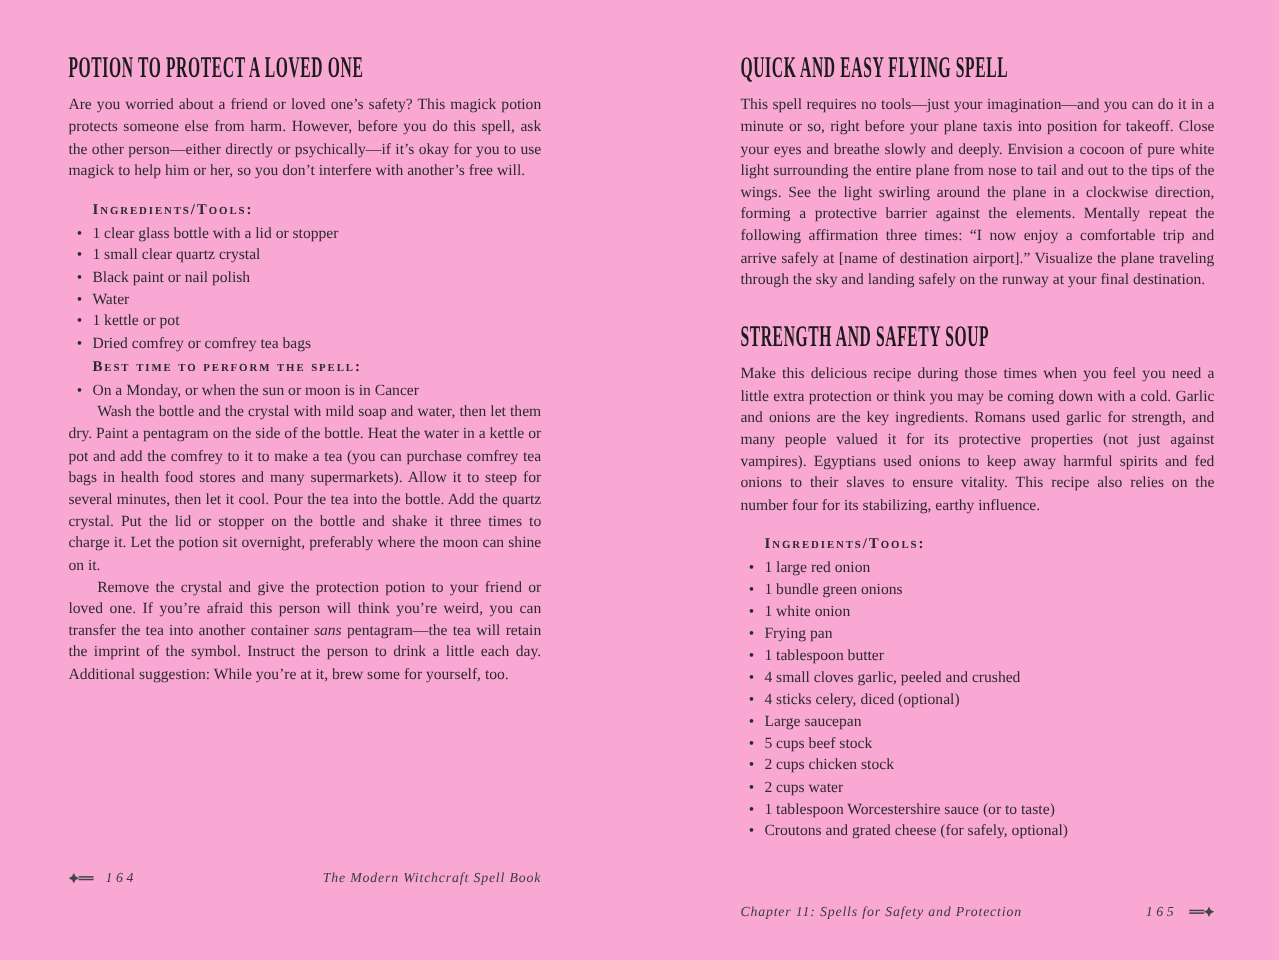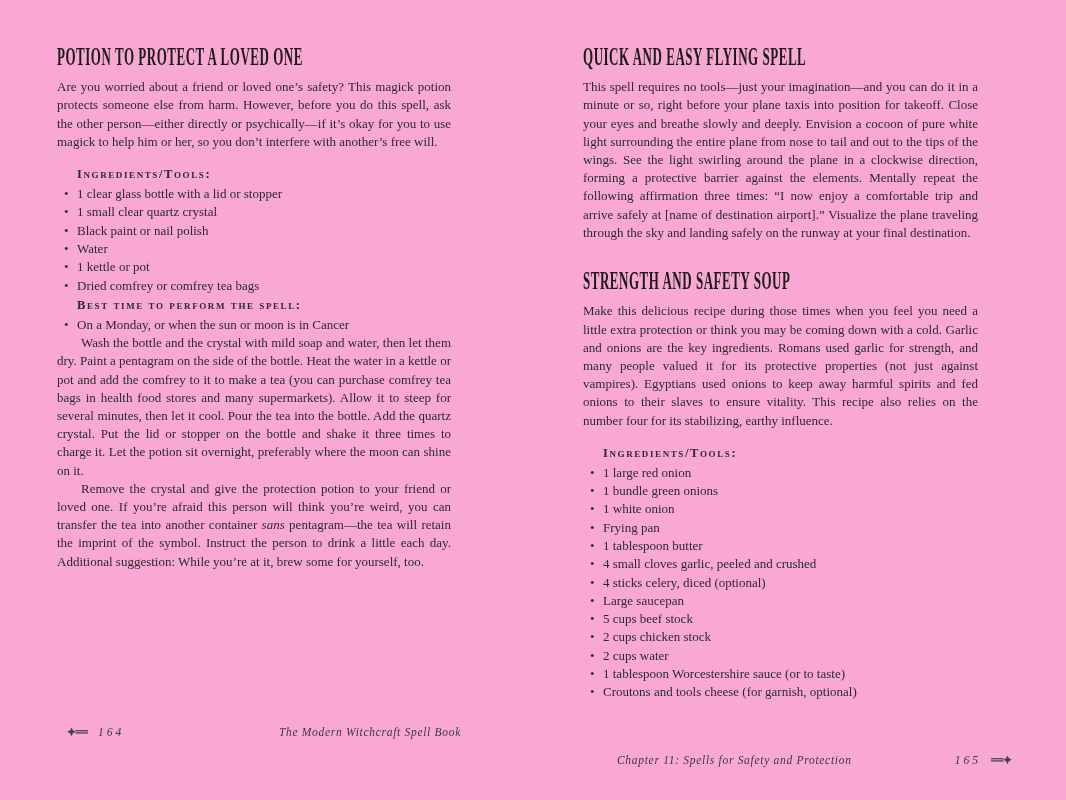--- a/index.html
+++ b/index.html
@@ -11,21 +11,21 @@
     width: 1066px;
     height: 800px;
     background: #f9a8d4;
     font-family: "Liberation Serif", "DejaVu Serif", serif;
     color: #2b2b2b;
     overflow: hidden;
   }
 
   .col { position: absolute; top: 44px; }
   .col-left  { left: 57px;  width: 394px; }
-  .col-right { left: 583px; width: 395px; }
+  .col-right { left: 617px; width: 395px; }
 
   h1.spell-title {
     margin: 0 0 8px 0;
     font-size: 25px;
     line-height: 1.05;
     font-weight: 700;
     color: #1b1b1b;
     letter-spacing: 1px;
     white-space: nowrap;
     transform: scaleX(0.52);
@@ -69,21 +69,21 @@
 
   .footer {
     position: absolute;
     top: 726px;
     display: flex;
     align-items: center;
     font-style: italic;
     font-size: 11.5px;
     color: #3a3a3a;
   }
-  .footer-left  { left: 67px;  width: 394px; text-align: center; }
+  .footer-left  { left: 57px;  width: 394px; text-align: center; }
   .footer-right { left: 617px; width: 395px; margin-top: 28px; }
   .pagenum { letter-spacing: 3px; font-style: italic; }
   .footer-left .pagenum { margin-left: 9px; }
   .footer-right .pagenum { margin-left: auto; margin-right: 9px; }
   .foot-title { letter-spacing: 0.7px; }
   .footer-left .foot-title { margin-left: auto; }
   .orn { display: inline-flex; align-items: center; }
   .orn svg { display: block; }
 
   em.inline-italic { font-style: italic; }
@@ -130,21 +130,21 @@
       <li>1 white onion</li>
       <li>Frying pan</li>
       <li>1 tablespoon butter</li>
       <li>4 small cloves garlic, peeled and crushed</li>
       <li>4 sticks celery, diced (optional)</li>
       <li>Large saucepan</li>
       <li>5 cups beef stock</li>
       <li>2 cups chicken stock</li>
       <li>2 cups water</li>
       <li>1 tablespoon Worcestershire sauce (or to taste)</li>
-      <li>Croutons and tools cheese (for garnish, optional)</li>
+      <li>Croutons and grated cheese (for safely, optional)</li>
     </ul>
   </div>
 
   <div class="footer footer-left">
     <span class="orn">
       <svg width="22" height="10" viewBox="0 0 22 10" aria-hidden="true">
         <path d="M4.5 0.5 L5.9 3.3 L8.8 4.8 L5.9 6.3 L4.5 9.2 L3.1 6.3 L0.2 4.8 L3.1 3.3 Z" fill="#444"></path>
         <rect x="8.5" y="3.1" width="12.5" height="1.25" fill="#444"></rect>
         <rect x="8.5" y="5.3" width="12.5" height="1.25" fill="#444"></rect>
       </svg>

